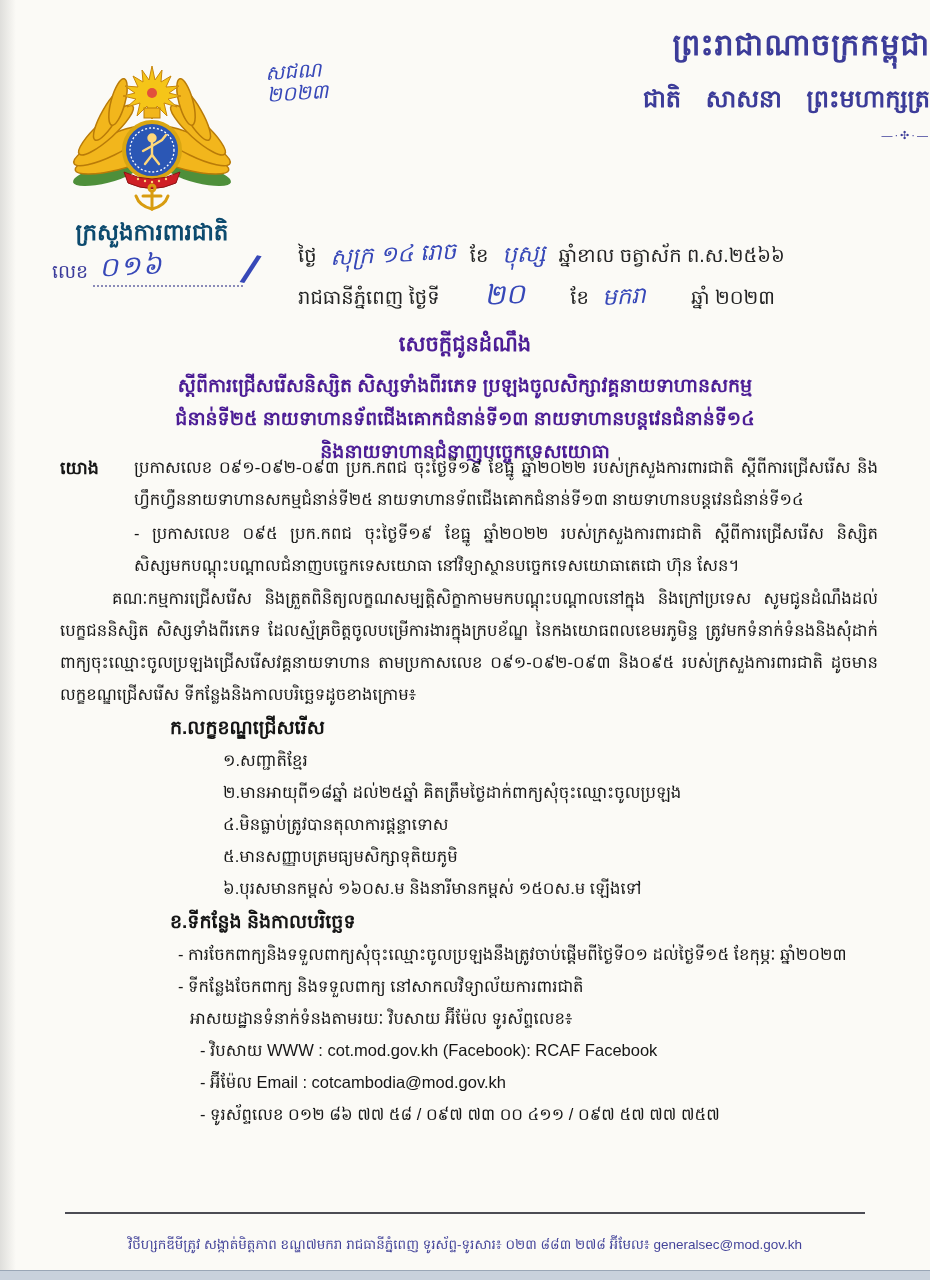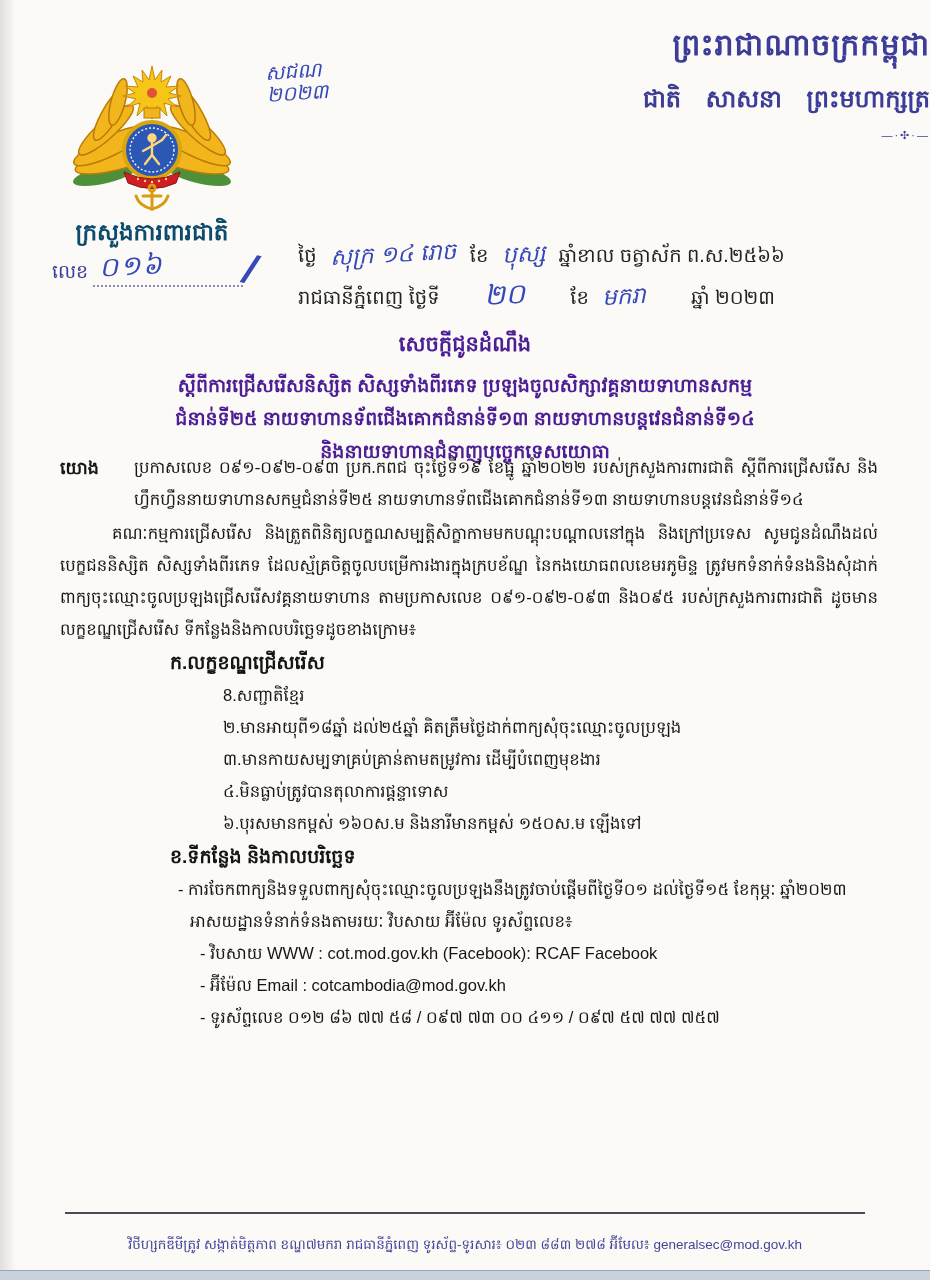--- a/index.html
+++ b/index.html
@@ -156,31 +156,33 @@
   <div class="t2">ស្តីពីការជ្រើសរើសនិស្សិត សិស្សទាំងពីរភេទ ប្រឡងចូលសិក្សាវគ្គនាយទាហានសកម្ម</div>
   <div class="t2">ជំនាន់ទី២៥ នាយទាហានទ័ពជើងគោកជំនាន់ទី១៣ នាយទាហានបន្តវេនជំនាន់ទី១៤</div>
   <div class="t2">និងនាយទាហានជំនាញបច្ចេកទេសយោធា</div>
 </div>
 
 <div class="body-block">
   <div class="ref1">
     <span class="ref-label">យោង</span>
     <span>ប្រកាសលេខ ០៩១-០៩២-០៩៣ ប្រក.កពជ ចុះថ្ងៃទី១៩ ខែធ្នូ ឆ្នាំ២០២២ របស់ក្រសួងការពារជាតិ ស្តីពីការជ្រើសរើស និងហ្វឹកហ្វឺននាយទាហានសកម្មជំនាន់ទី២៥ នាយទាហានទ័ពជើងគោកជំនាន់ទី១៣ នាយទាហានបន្តវេនជំនាន់ទី១៤</span>
   </div>
+  <div class="ref2">- ប្រកាសលេខ ០៩៥ ប្រក.កពជ ចុះថ្ងៃទី១៩ ខែធ្នូ ឆ្នាំ២០២២ របស់ក្រសួងការពារជាតិ ស្តីពីការជ្រើសរើស និស្សិត សិស្សមកបណ្តុះបណ្តាលជំនាញបច្ចេកទេសយោធា នៅវិទ្យាស្ថានបច្ចេកទេសយោធាតេជោ ហ៊ុន សែន។</div>
   <div class="mainp">គណៈកម្មការជ្រើសរើស និងត្រួតពិនិត្យលក្ខណសម្បត្តិសិក្ខាកាមមកបណ្តុះបណ្តាលនៅក្នុង និងក្រៅប្រទេស សូមជូនដំណឹងដល់បេក្ខជននិស្សិត សិស្សទាំងពីរភេទ ដែលស្ម័គ្រចិត្តចូលបម្រើការងារក្នុងក្របខ័ណ្ឌ នៃកងយោធពលខេមរភូមិន្ទ ត្រូវមកទំនាក់ទំនងនិងសុំដាក់ពាក្យចុះឈ្មោះចូលប្រឡងជ្រើសរើសវគ្គនាយទាហាន តាមប្រកាសលេខ ០៩១-០៩២-០៩៣ និង០៩៥ របស់ក្រសួងការពារជាតិ ដូចមានលក្ខខណ្ឌជ្រើសរើស ទីកន្លែងនិងកាលបរិច្ឆេទដូចខាងក្រោម៖</div>
 
   <div class="sec-head">ក.លក្ខខណ្ឌជ្រើសរើស</div>
-  <div class="a-item">8.សញ្ជាតិខ្មែរ</div>
+  <div class="a-item">១.សញ្ជាតិខ្មែរ</div>
   <div class="a-item">២.មានអាយុពី១៨ឆ្នាំ ដល់២៥ឆ្នាំ គិតត្រឹមថ្ងៃដាក់ពាក្យសុំចុះឈ្មោះចូលប្រឡង</div>
-  <div class="a-item">៣.មានកាយសម្បទាគ្រប់គ្រាន់តាមតម្រូវការ ដើម្បីបំពេញមុខងារ</div>
   <div class="a-item">៤.មិនធ្លាប់ត្រូវបានតុលាការផ្តន្ទាទោស</div>
+  <div class="a-item">៥.មានសញ្ញាបត្រមធ្យមសិក្សាទុតិយភូមិ</div>
   <div class="a-item">៦.បុរសមានកម្ពស់ ១៦០ស.ម និងនារីមានកម្ពស់ ១៥០ស.ម ឡើងទៅ</div>
 
   <div class="sec-head">ខ.ទីកន្លែង និងកាលបរិច្ឆេទ</div>
   <div class="b-item">- ការចែកពាក្យនិងទទួលពាក្យសុំចុះឈ្មោះចូលប្រឡងនឹងត្រូវចាប់ផ្តើមពីថ្ងៃទី០១ ដល់ថ្ងៃទី១៥ ខែកុម្ភៈ ឆ្នាំ២០២៣</div>
+  <div class="b-item">- ទីកន្លែងចែកពាក្យ និងទទួលពាក្យ នៅសាកលវិទ្យាល័យការពារជាតិ</div>
   <div class="contact-intro">អាសយដ្ឋានទំនាក់ទំនងតាមរយៈ វិបសាយ អ៊ីម៉ែល ទូរស័ព្ទលេខ៖</div>
   <div class="contact-line">- វិបសាយ WWW : cot.mod.gov.kh (Facebook): RCAF Facebook</div>
   <div class="contact-line">- អ៊ីម៉ែល Email : cotcambodia@mod.gov.kh</div>
   <div class="contact-line">- ទូរស័ព្ទលេខ ០១២ ៨៦ ៧៧ ៥៨ / ០៩៧ ៧៣ ០០ ៤១១ / ០៩៧ ៥៧ ៧៧ ៧៥៧</div>
 </div>
 
 <div class="footer">វិថីហ្សកឌីមីត្រូវ សង្កាត់មិត្តភាព ខណ្ឌ៧មករា រាជធានីភ្នំពេញ ទូរស័ព្ទ-ទូរសារ៖ ០២៣ ៨៨៣ ២៧៨ អ៊ីមែល៖ generalsec@mod.gov.kh</div>
 <div class="scan-bottom-band"></div>
 
 </body></html>

